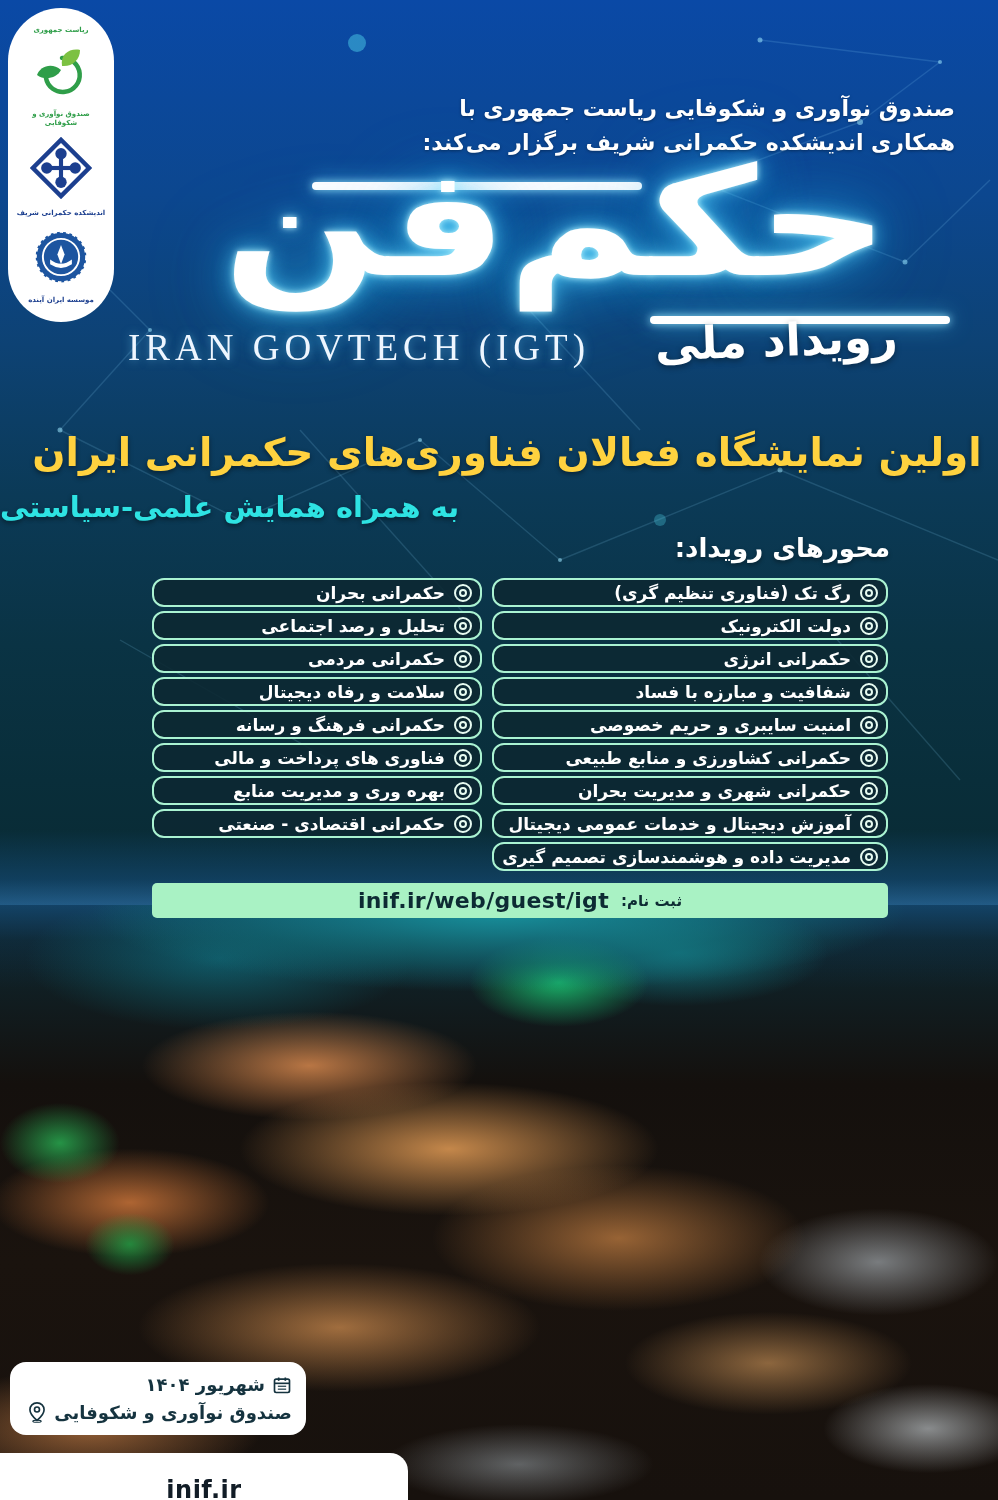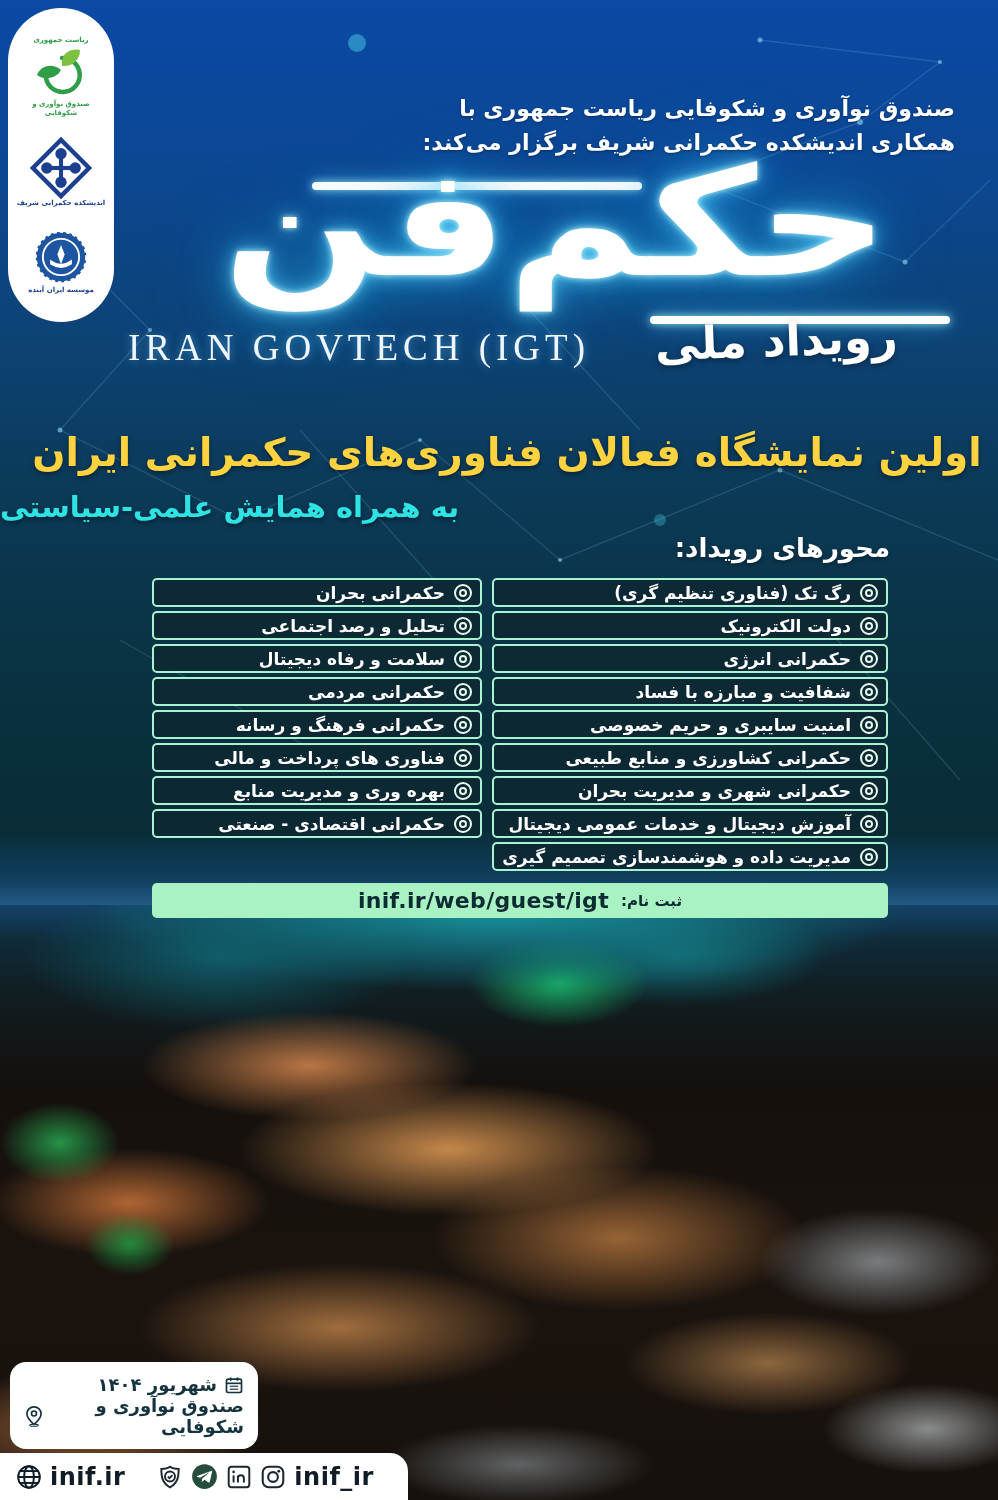--- a/index.html
+++ b/index.html
@@ -3,21 +3,21 @@
 <meta charset="utf-8">
 <style>
   html,body{margin:0;padding:0;background:#05131c;}
   .poster{position:relative;width:998px;height:1500px;overflow:hidden;
     font-family:"DejaVu Sans","Liberation Sans",sans-serif;
     background:linear-gradient(180deg,#0a49a6 0%,#0c478f 13%,#0d4274 23%,#0b3a57 33%,#0a3344 43%,#092e3a 52%,#092b35 58%,#0a2a33 62%);}
   .net{position:absolute;top:0;left:0;z-index:1;pointer-events:none;}
   
   .capsule{position:absolute;left:8px;top:8px;width:106px;height:314px;background:#fff;border-radius:54px;
     z-index:5;display:flex;flex-direction:column;align-items:center;justify-content:space-evenly;padding:8px 0;box-sizing:border-box;}
-  .logo-blk{display:flex;flex-direction:column;align-items:center;gap:0;}
+  .logo-blk{display:flex;flex-direction:column;align-items:center;gap:10px;}
   .logo-cap{font-size:7px;font-weight:bold;color:#1c3f8f;direction:rtl;text-align:center;line-height:1.2;width:92px;}
   .logo-cap.green{color:#2f9e49;}
   
   .intro{position:absolute;top:92px;right:43px;z-index:4;direction:rtl;color:#fff;
     font-size:22px;font-weight:bold;line-height:1.55;text-shadow:0 1px 3px rgba(0,0,0,.35);}
   
   .neon-wrap{position:absolute;top:140px;left:122px;right:8px;height:200px;z-index:3;}
   .neon-text{position:absolute;top:-14px;left:0;right:0;text-align:center;direction:rtl;
     font-size:150px;line-height:1.3;font-weight:800;color:#fff;transform:scaleX(1.22);
     text-shadow:0 0 6px rgba(190,245,255,.95),0 0 18px rgba(90,215,255,.85),0 0 45px rgba(40,180,240,.6),0 0 80px rgba(30,160,230,.45);}
@@ -35,21 +35,21 @@
     color:#ffd23f;font-size:39px;font-weight:800;text-shadow:0 2px 5px rgba(0,0,0,.45);}
   .sub-title{position:absolute;top:490px;left:0;width:100%;z-index:4;direction:rtl;text-align:left;
     color:#2ee3e3;font-size:29px;font-weight:800;text-shadow:0 2px 5px rgba(0,0,0,.45);}
   .topics-heading{position:absolute;top:533px;right:108px;z-index:4;direction:rtl;
     color:#fff;font-size:26px;font-weight:800;text-shadow:0 2px 4px rgba(0,0,0,.4);}
   
   .topics{position:absolute;top:578px;left:152px;width:736px;z-index:4;direction:rtl;display:flex;gap:10px;}
   .tcol{display:flex;flex-direction:column;gap:4px;}
   .tcol.right{width:396px;}
   .tcol.left{width:330px;}
-  .pill{height:29px;box-sizing:border-box;border:2px solid #aaf3d2;border-radius:5px;
+  .pill{height:29px;box-sizing:border-box;border:2px solid #aaf3d2;border-radius:12px;
     background:rgba(13,40,50,.88);display:flex;align-items:center;gap:9px;padding:0 8px;}
   .ticon{width:14px;height:14px;flex:0 0 auto;border:2px solid #e7fbf1;border-radius:50%;
     display:flex;align-items:center;justify-content:center;}
   .ticon::after{content:"";width:4px;height:4px;border:2px solid #e7fbf1;border-radius:50%;}
   .plabel{color:#fff;font-size:17px;font-weight:800;white-space:nowrap;}
   
   .register{position:absolute;top:883px;left:152px;width:736px;height:35px;z-index:4;
     background:#a9f2c4;border-radius:5px;display:flex;direction:rtl;align-items:center;justify-content:center;gap:12px;}
   .reg-label{color:#0d2b33;font-size:15px;font-weight:bold;}
   .reg-url{color:#0d2b33;font-size:22px;font-weight:800;direction:ltr;letter-spacing:.3px;}
@@ -70,27 +70,27 @@
       radial-gradient(26% 17% at 62% 56%, rgba(255,165,85,.55), rgba(255,165,85,0) 72%),
       radial-gradient(28% 15% at 34% 71%, rgba(250,170,95,.6), rgba(250,170,95,0) 72%),
       radial-gradient(20% 12% at 77% 77%, rgba(255,185,110,.5), rgba(255,185,110,0) 72%),
       radial-gradient(24% 14% at 9% 88%, rgba(245,155,85,.55), rgba(245,155,85,0) 72%),
       radial-gradient(16% 12% at 88% 60%, rgba(215,228,238,.5), rgba(215,228,238,0) 75%),
       radial-gradient(14% 10% at 93% 88%, rgba(230,240,246,.55), rgba(230,240,246,0) 75%),
       radial-gradient(18% 9% at 52% 94%, rgba(205,220,230,.4), rgba(205,220,230,0) 75%),
       linear-gradient(180deg, rgba(25,90,150,.5), rgba(18,60,100,.22) 6%, rgba(0,0,0,0) 14%),
       linear-gradient(180deg,#0d2b36 0%,#14100d 30%,#1a130e 60%,#17110d 100%);}
   
-  .info-card{position:absolute;left:10px;top:1362px;width:248px;z-index:6;background:#fff;border-radius:16px;
-    padding:12px 14px;box-sizing:border-box;display:flex;flex-direction:column;direction:rtl;}
+  .info-card{position:absolute;left:10px;top:1362px;width:296px;z-index:6;background:#fff;border-radius:16px;
+    padding:12px 14px;box-sizing:border-box;display:flex;flex-direction:column;gap:6px;direction:rtl;}
   .info-row{display:flex;align-items:center;gap:7px;color:#15333f;font-size:18px;font-weight:800;}
   .info-row svg{flex:0 0 auto;}
   .social-bar{position:absolute;left:0;top:1453px;width:408px;height:47px;z-index:6;background:#fff;
-    border-radius:0 18px 0 0;display:flex;direction:ltr;align-items:center;padding:0 16px;gap:8px;box-sizing:border-box;
-    color:#1c2730;}
+    border-radius:0 18px 0 0;display:flex;direction:ltr;align-items:center;padding:0 16px;gap:23px;box-sizing:border-box;
+    color:#1c2730;flex-direction:column;}
   .social-bar .brand{font-size:24px;font-weight:800;letter-spacing:.5px;color:#111c26;}
   .spacer{width:16px;}
 </style>
 </head>
 <body>
 
 <div class="poster">
 
   <svg class="net" width="998" height="900" viewBox="0 0 998 900">
     <g stroke="#8fd8ff" stroke-opacity="0.16" stroke-width="1.4">
@@ -225,25 +225,25 @@
       <div class="pill">
           <span class="ticon"></span>
           <span class="plabel">حکمرانی بحران</span>
         </div>
       <div class="pill">
           <span class="ticon"></span>
           <span class="plabel">تحلیل و رصد اجتماعی</span>
         </div>
       <div class="pill">
           <span class="ticon"></span>
+          <span class="plabel">حکمرانی مردمی</span>
+        </div>
+      <div class="pill">
+          <span class="ticon"></span>
           <span class="plabel">سلامت و رفاه دیجیتال</span>
-        </div>
-      <div class="pill">
-          <span class="ticon"></span>
-          <span class="plabel">حکمرانی مردمی</span>
         </div>
       <div class="pill">
           <span class="ticon"></span>
           <span class="plabel">حکمرانی فرهنگ و رسانه</span>
         </div>
       <div class="pill">
           <span class="ticon"></span>
           <span class="plabel">فناوری های پرداخت و مالی</span>
         </div>
       <div class="pill">

